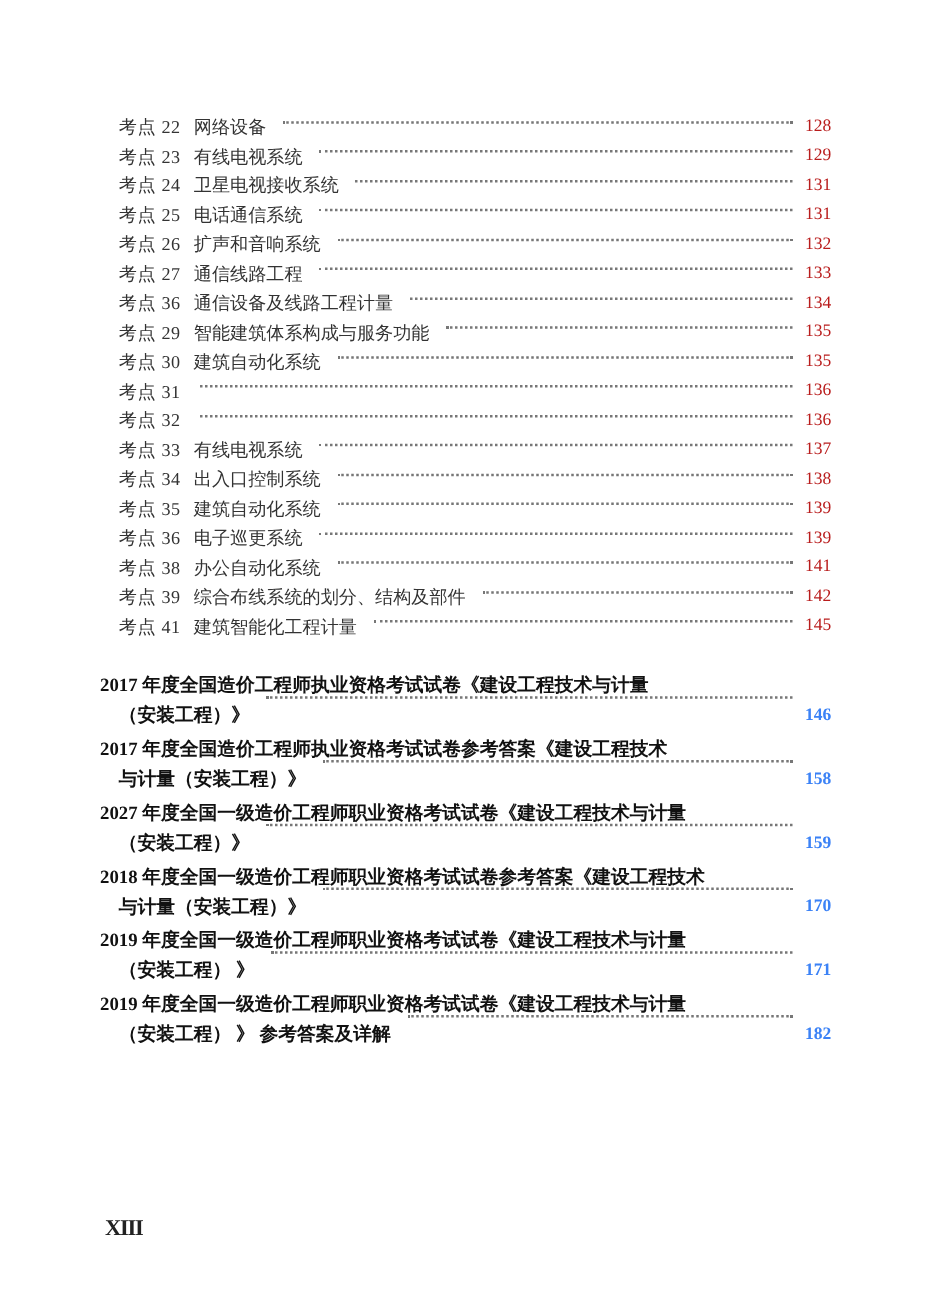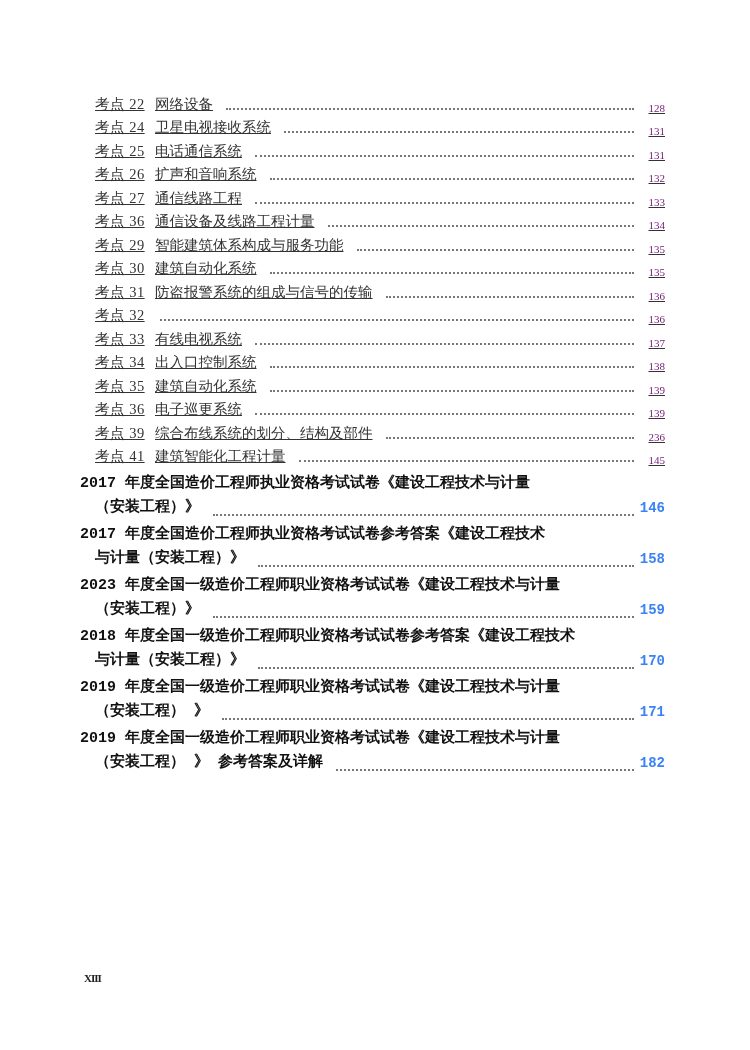--- a/index.html
+++ b/index.html
@@ -21,26 +21,25 @@
   .content {
     position: absolute;
     left: 80px;
     top: 90px;
     width: 585px;
   }
   
   .toc-list { width: 100%; }
   .toc-row {
     display: flex;
-    align-items: flex-end;
+    align-items: center;
     height: 23.5px;
     font-size: 14.5px;
     color: #333333;
     padding-left: 15px;
-    text-decoration: underline;
   }
   .toc-num {
     flex: 0 0 auto;
     width: 60px;
     letter-spacing: 0.5px;
   }
   .toc-title {
     flex: 0 0 auto;
     margin-right: 8px;
     white-space: nowrap;
@@ -50,78 +49,83 @@
     min-width: 24px;
     border-bottom: 2px dotted #777777;
     margin: 0 5px;
     position: relative;
     top: -4px;
   }
   .toc-page {
     flex: 0 0 auto;
     min-width: 26px;
     text-align: right;
-    font-size: 11px;
-    color: #701a75;
+    font-size: 14px;
+    color: #b91c1c;
   }
   
   .exam-list {
-    margin-top: 6px;
+    margin-top: 24px;
     font-weight: bold;
     color: #111111;
     font-size: 15px;
-    font-family: Liberation Mono, monospace;
   }
   .exam-entry { margin-bottom: 3px; }
   .exam-line1 {
     line-height: 24px;
     white-space: nowrap;
   }
   .exam-line2-row {
     display: flex;
-    align-items: flex-end;
+    align-items: flex-start;
     line-height: 24px;
     padding-left: 15px;
   }
   .exam-line2 {
     flex: 0 0 auto;
     margin-right: 8px;
     white-space: nowrap;
   }
   .exam-page {
     flex: 0 0 auto;
     min-width: 26px;
     text-align: right;
     font-size: 14px;
     color: #3b82f6;
   }
   
   .folio {
     position: absolute;
     left: 84px;
     top: 972px;
-    font-size: 11px;
+    font-size: 18px;
     font-weight: bold;
     color: #222222;
     letter-spacing: -1px;
   }
 </style>
 </head>
 <body>
 
 <div class="page">
   <div class="content">
     <div class="toc-list">
         <div class="toc-row">
           <span class="toc-num">考点 22</span>
           <span class="toc-title">网络设备</span>
           <span class="leader"></span>
           <span class="toc-page">128</span>
         </div>
         <div class="toc-row">
+          <span class="toc-num">考点 23</span>
+          <span class="toc-title">有线电视系统</span>
+          <span class="leader"></span>
+          <span class="toc-page">129</span>
+        </div>
+        <div class="toc-row">
           <span class="toc-num">考点 24</span>
           <span class="toc-title">卫星电视接收系统</span>
           <span class="leader"></span>
           <span class="toc-page">131</span>
         </div>
         <div class="toc-row">
           <span class="toc-num">考点 25</span>
           <span class="toc-title">电话通信系统</span>
           <span class="leader"></span>
           <span class="toc-page">131</span>
@@ -151,21 +155,20 @@
           <span class="toc-page">135</span>
         </div>
         <div class="toc-row">
           <span class="toc-num">考点 30</span>
           <span class="toc-title">建筑自动化系统</span>
           <span class="leader"></span>
           <span class="toc-page">135</span>
         </div>
         <div class="toc-row">
           <span class="toc-num">考点 31</span>
-          <span class="toc-title">防盗报警系统的组成与信号的传输</span>
           <span class="leader"></span>
           <span class="toc-page">136</span>
         </div>
         <div class="toc-row">
           <span class="toc-num">考点 32</span>
           <span class="leader"></span>
           <span class="toc-page">136</span>
         </div>
         <div class="toc-row">
           <span class="toc-num">考点 33</span>
@@ -185,24 +188,30 @@
           <span class="leader"></span>
           <span class="toc-page">139</span>
         </div>
         <div class="toc-row">
           <span class="toc-num">考点 36</span>
           <span class="toc-title">电子巡更系统</span>
           <span class="leader"></span>
           <span class="toc-page">139</span>
         </div>
         <div class="toc-row">
+          <span class="toc-num">考点 38</span>
+          <span class="toc-title">办公自动化系统</span>
+          <span class="leader"></span>
+          <span class="toc-page">141</span>
+        </div>
+        <div class="toc-row">
           <span class="toc-num">考点 39</span>
           <span class="toc-title">综合布线系统的划分、结构及部件</span>
           <span class="leader"></span>
-          <span class="toc-page">236</span>
+          <span class="toc-page">142</span>
         </div>
         <div class="toc-row">
           <span class="toc-num">考点 41</span>
           <span class="toc-title">建筑智能化工程计量</span>
           <span class="leader"></span>
           <span class="toc-page">145</span>
         </div>
       </div>
     <div class="exam-list">
         <div class="exam-entry">
@@ -215,21 +224,21 @@
         </div>
         <div class="exam-entry">
           <div class="exam-line1">2017 年度全国造价工程师执业资格考试试卷参考答案《建设工程技术</div>
           <div class="exam-line2-row">
             <span class="exam-line2">与计量（安装工程）》</span>
             <span class="leader"></span>
             <span class="exam-page">158</span>
           </div>
         </div>
         <div class="exam-entry">
-          <div class="exam-line1">2023 年度全国一级造价工程师职业资格考试试卷《建设工程技术与计量</div>
+          <div class="exam-line1">2027 年度全国一级造价工程师职业资格考试试卷《建设工程技术与计量</div>
           <div class="exam-line2-row">
             <span class="exam-line2">（安装工程）》</span>
             <span class="leader"></span>
             <span class="exam-page">159</span>
           </div>
         </div>
         <div class="exam-entry">
           <div class="exam-line1">2018 年度全国一级造价工程师职业资格考试试卷参考答案《建设工程技术</div>
           <div class="exam-line2-row">
             <span class="exam-line2">与计量（安装工程）》</span>

